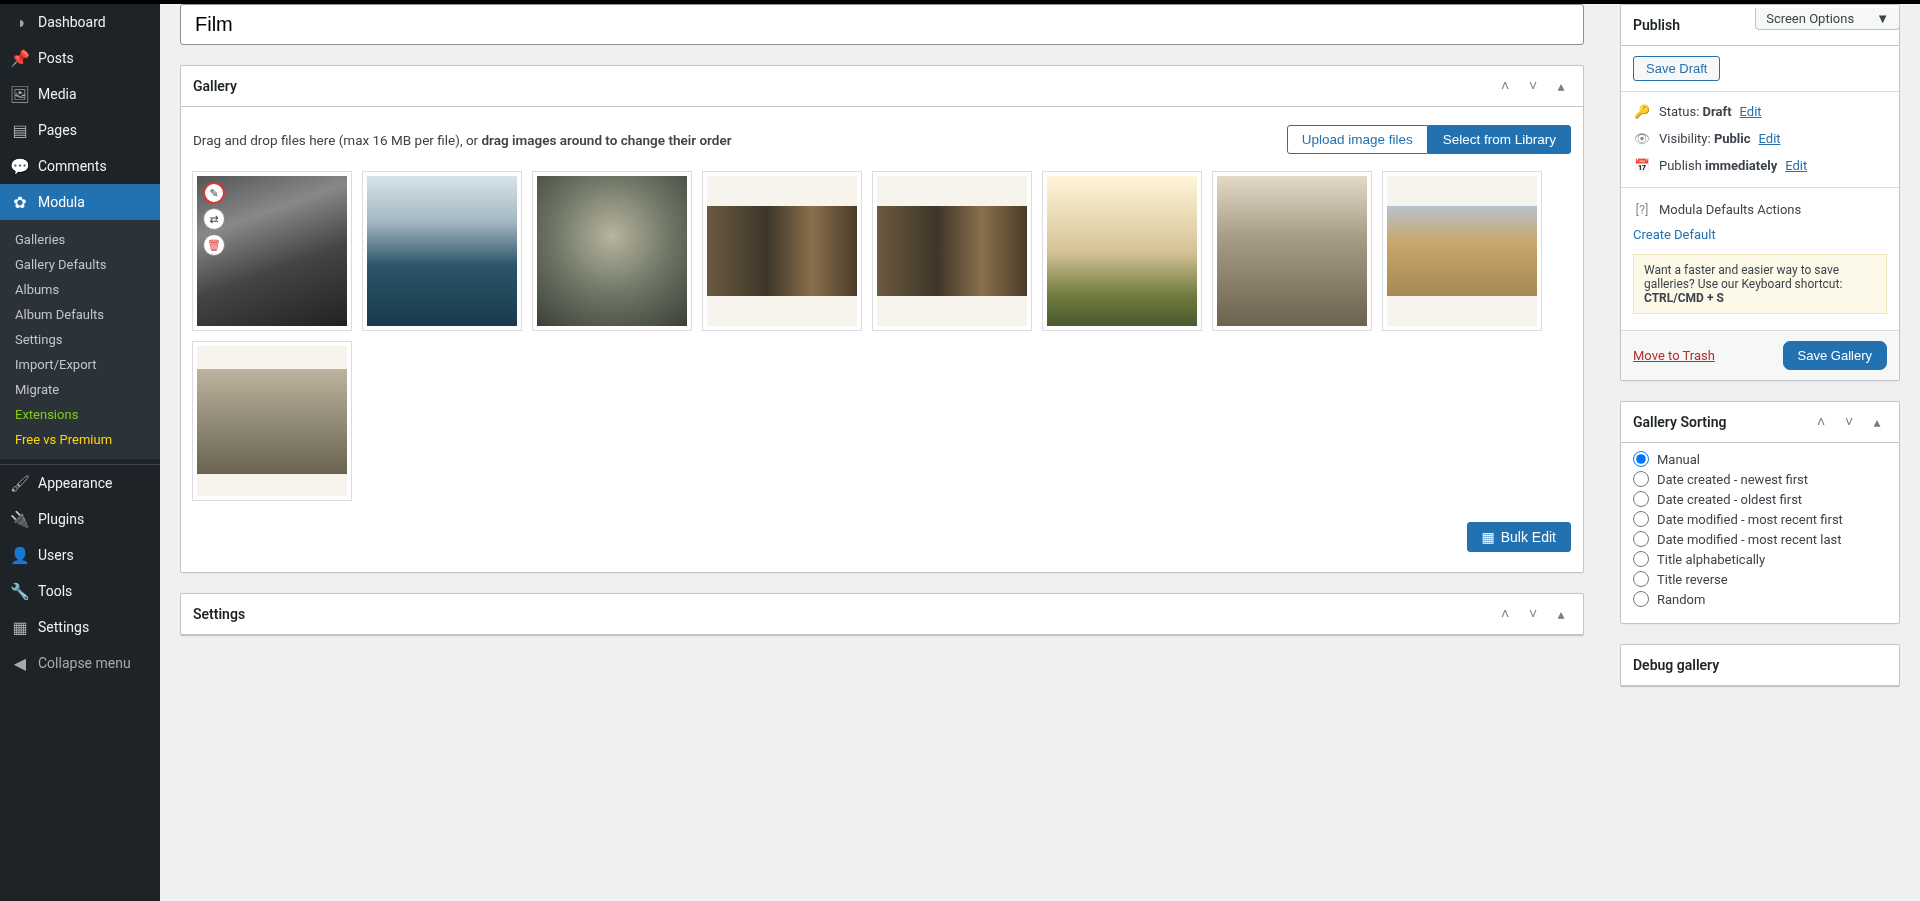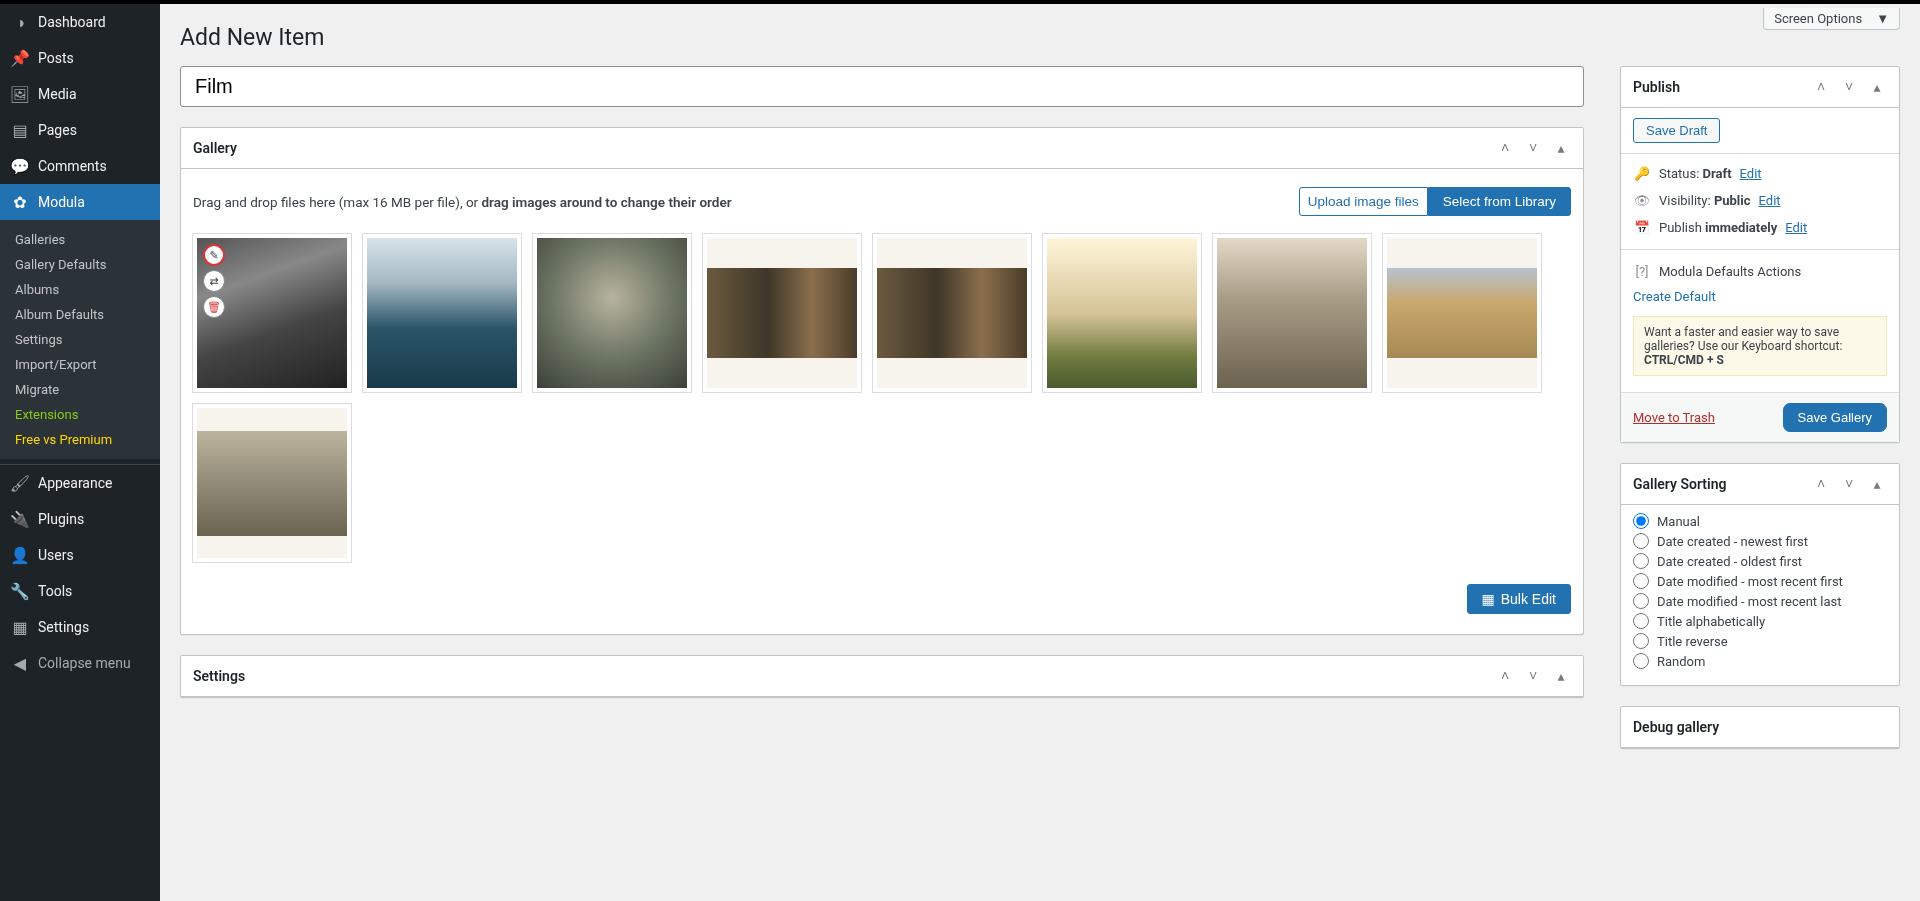--- a/index.html
+++ b/index.html
@@ -16,41 +16,41 @@
 .sidebar .submenu .sub-item { padding: 5px 12px; color: #c3c4c7; font-size: 13px; cursor: pointer;}
 .sidebar .submenu .sub-item.green { color: #84cc16; }
 .sidebar .submenu .sub-item.yellow { color: #ffd700; }
 .sidebar .sep { border-top: 1px solid #3c434a; margin: 5px 0 0 0; }
 .sidebar .dashicon { width: 20px; height: 20px; display: inline-flex; align-items: center; justify-content: center; color: #a7aaad; font-size: 16px;}
 .sidebar .menu-item.current .dashicon { color: #fff; }
 .sidebar .collapse { color: #a7aaad; }
 
 
 .main { flex: 1; padding: 0 20px 40px 20px; position: relative;}
-.screen-options { position: absolute; right: 20px; top: 4px; background: #f6f7f7; border: 1px solid #c3c4c7; border-top: none; padding: 3px 10px; font-size: 13px; cursor: pointer; border-radius: 0 0 4px 4px; display:flex; align-items:center; gap:14px;}
+.screen-options { position: absolute; right: 20px; top: 4px; background: #f6f7f7; border: 1px solid #c3c4c7; border-top: none; padding: 3px 10px; font-size: 13px; cursor: pointer; border-radius: 0 0 4px 4px; display:flex; align-items:center; gap:22px;}
 .page-title { font-size: 23px; font-weight: 400; color: #1d2327; padding: 20px 0 15px 0;}
 .cols { display: flex; gap: 36px; align-items: flex-start;}
 .col-main { flex: 1; }
 .col-side { width: 280px; flex-shrink: 0;}
 
 .title-input { width: 100%; padding: 8px 14px; font-size: 20px; border: 1px solid #8c8f94; background: #fff; border-radius: 3px;}
 
 .postbox { background: #fff; border: 1px solid #c3c4c7; box-shadow: 0 1px 1px rgba(0,0,0,.04); margin-top: 20px; border-radius: 2px;}
 .col-side .postbox:first-child{margin-top:0;}
 .postbox-header { display: flex; align-items: center; justify-content: space-between; border-bottom: 1px solid #c3c4c7; padding: 0;}
 .postbox-header h2 { font-size: 14px; font-weight: 600; padding: 12px; color: #1d2327;}
 .handle-actions { display: flex; gap: 0; padding-right: 8px;}
 .handle-actions .btn { width: 28px; height: 28px; display:flex; align-items:center; justify-content:center; cursor:pointer; color: #787c82; font-size: 14px;}
 
 
 .upload-row { display:flex; justify-content: space-between; align-items:center; padding: 18px 12px;}
 .upload-row .msg { font-size: 13.5px;}
 .upload-row .msg b { font-weight: 600;}
 .upload-btns { display:flex; gap:0; }
-.btn-outline { border:1px solid #2271b1; color: #2271b1; background:#fff; padding: 6px 8px; font-size:13.5px; cursor:pointer; border-radius: 3px 0 0 3px;}
+.btn-outline { border:1px solid #2271b1; color: #2271b1; background:#fff; padding: 6px 14px; font-size:13.5px; cursor:pointer; border-radius: 3px 0 0 3px;}
 .btn-primary { border:1px solid #2271b1; color: #fff; background:#2271b1; padding: 6px 14px; font-size:13.5px; cursor:pointer; border-radius: 0 3px 3px 0;}
 .thumbs { display:flex; flex-wrap: wrap; gap: 12px; padding: 0 12px 12px 12px;}
 .thumb { width: 158px; height: 158px; border: 4px solid #fff; outline: 1px solid #dcdcde; background:#e0e0e0; position:relative; display:flex; align-items:center; justify-content:center; overflow:hidden;}
 .thumb .ph { width:100%; height:100%; }
 .thumb.first .overlay-btns { position:absolute; top:6px; left:6px; display:flex; flex-direction:column; gap:4px;}
 .thumb.first .overlay-btns .circ { width:22px; height:22px; border-radius:50%; background:#fff; display:flex; align-items:center; justify-content:center; font-size:11px; border:1px solid #888;}
 .thumb.first .overlay-btns .circ.red-border { border:2px solid #d63638;}
 .thumb.first .overlay-btns .circ.red { color:#d63638;}
 
 .ig0{background: linear-gradient(160deg,#555 0%, #888 30%, #444 60%, #222 100%);}
@@ -157,21 +157,20 @@
       <span class="dashicon">◀</span>
       <span>Collapse menu</span>
     </div>
   </aside>
 
   <main class="main">
     <div class="screen-options">
       <span>Screen Options</span>
       <span>▼</span>
     </div>
-    <h1 class="page-title">Add New Item</h1>
 
     <div class="cols">
       <div class="col-main">
         <input class="title-input" type="text" value="Film" style="">
 
         <div class="postbox">
           <div class="postbox-header">
             <h2>Gallery</h2>
             <div class="handle-actions">
               <span class="btn">˄</span>

